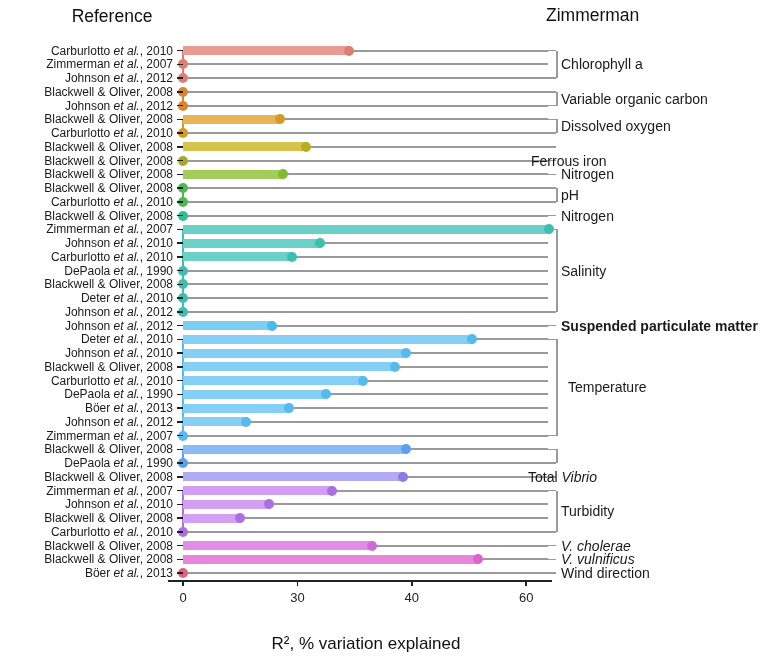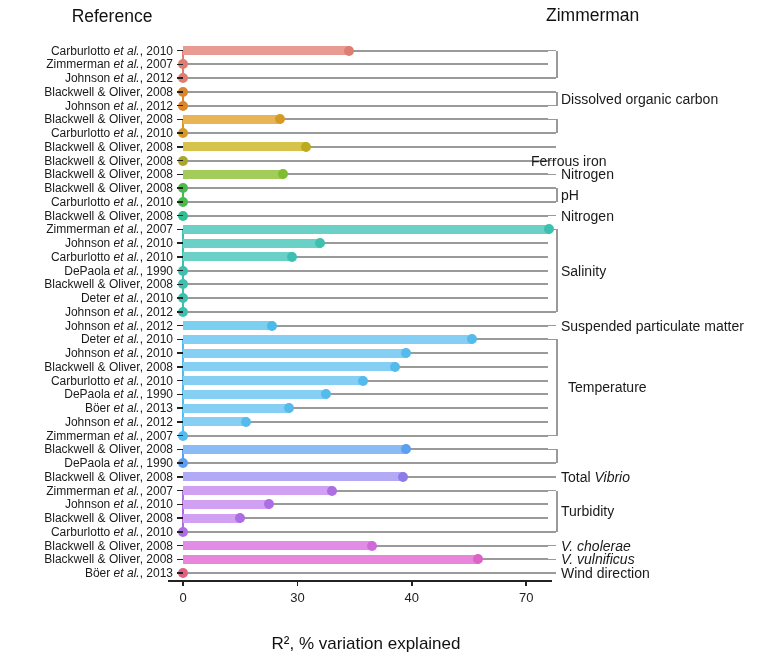--- a/index.html
+++ b/index.html
@@ -57,46 +57,48 @@
       <div class="abs ref-label" style="left: 0px; top: 56.25px; width: 173px; z-index: 5;"><span>Zimmerman </span><i>et al.</i><span>, 2007</span></div>
       <div class="abs y-tick" style="left: 177px; top: 63.5px; z-index: 5;"></div>
       <div class="abs dot" style="left: 178px; top: 59.25px; background: rgb(222, 126, 114); z-index: 4;"></div>
       <div class="abs row-line" style="left: 183px; top: 77px; width: 365px; z-index: 1;"></div>
       <div class="abs ref-label" style="left: 0px; top: 70px; width: 173px; z-index: 5;"><span>Johnson </span><i>et al.</i><span>, 2012</span></div>
       <div class="abs y-tick" style="left: 177px; top: 77.25px; z-index: 5;"></div>
       <div class="abs dot" style="left: 178px; top: 73px; background: rgb(222, 126, 114); z-index: 4;"></div>
       <div class="abs bracket-h" style="left: 548px; top: 49.75px; width: 8px; z-index: 1;"></div>
       <div class="abs bracket-h" style="left: 548px; top: 77.25px; width: 8px; z-index: 1;"></div>
       <div class="abs bracket-v" style="left: 556px; top: 50.5px; height: 27.5px; z-index: 1;"></div>
+      <div class="abs var-label" style="left: 561px; top: 55.25px; width: 196px; z-index: 5;"><span>Chlorophyll a</span></div>
       <div class="abs spine" style="left: 182px; top: 91.75px; height: 13.75px; background: rgb(217, 134, 44); z-index: 2;"></div>
       <div class="abs row-line" style="left: 183px; top: 90.75px; width: 365px; z-index: 1;"></div>
       <div class="abs ref-label" style="left: 0px; top: 83.75px; width: 173px; z-index: 5;"><span>Blackwell &amp; Oliver, 2008</span></div>
       <div class="abs y-tick" style="left: 177px; top: 91px; z-index: 5;"></div>
       <div class="abs dot" style="left: 178px; top: 86.75px; background: rgb(217, 134, 44); z-index: 4;"></div>
       <div class="abs row-line" style="left: 183px; top: 104.5px; width: 365px; z-index: 1;"></div>
       <div class="abs ref-label" style="left: 0px; top: 97.5px; width: 173px; z-index: 5;"><span>Johnson </span><i>et al.</i><span>, 2012</span></div>
       <div class="abs y-tick" style="left: 177px; top: 104.75px; z-index: 5;"></div>
       <div class="abs dot" style="left: 178px; top: 100.5px; background: rgb(217, 134, 44); z-index: 4;"></div>
       <div class="abs bracket-h" style="left: 548px; top: 91px; width: 8px; z-index: 1;"></div>
       <div class="abs bracket-h" style="left: 548px; top: 104.75px; width: 8px; z-index: 1;"></div>
       <div class="abs bracket-v" style="left: 556px; top: 91.75px; height: 13.75px; z-index: 1;"></div>
-      <div class="abs var-label" style="left: 561px; top: 89.625px; width: 196px; z-index: 5;"><span>Dissolved organic carbon</span></div>
+      <div class="abs var-label" style="left: 561px; top: 89.625px; width: 196px; z-index: 5;"><span>Variable organic carbon</span></div>
       <div class="abs spine" style="left: 182px; top: 119.25px; height: 13.75px; background: rgb(212, 154, 37); z-index: 2;"></div>
       <div class="abs row-line" style="left: 183px; top: 118.25px; width: 365px; z-index: 1;"></div>
       <div class="abs ref-label" style="left: 0px; top: 111.25px; width: 173px; z-index: 5;"><span>Blackwell &amp; Oliver, 2008</span></div>
       <div class="abs y-tick" style="left: 177px; top: 118.5px; z-index: 5;"></div>
       <div class="abs bar" style="left: 183px; top: 114.75px; width: 101.24px; background: rgb(233, 180, 85); z-index: 3;"></div>
       <div class="abs dot" style="left: 275.24px; top: 114.25px; background: rgb(212, 154, 37); z-index: 4;"></div>
       <div class="abs row-line" style="left: 183px; top: 132px; width: 365px; z-index: 1;"></div>
       <div class="abs ref-label" style="left: 0px; top: 125px; width: 173px; z-index: 5;"><span>Carburlotto </span><i>et al.</i><span>, 2010</span></div>
       <div class="abs y-tick" style="left: 177px; top: 132.25px; z-index: 5;"></div>
       <div class="abs dot" style="left: 178px; top: 128px; background: rgb(212, 154, 37); z-index: 4;"></div>
       <div class="abs bracket-h" style="left: 548px; top: 118.5px; width: 8px; z-index: 1;"></div>
       <div class="abs bracket-h" style="left: 548px; top: 132.25px; width: 8px; z-index: 1;"></div>
       <div class="abs bracket-v" style="left: 556px; top: 119.25px; height: 13.75px; z-index: 1;"></div>
+      <div class="abs var-label" style="left: 561px; top: 117.125px; width: 196px; z-index: 5;"><span>Dissolved oxygen</span></div>
       <div class="abs row-line" style="left: 183px; top: 145.75px; width: 365px; z-index: 1;"></div>
       <div class="abs ref-label" style="left: 0px; top: 138.75px; width: 173px; z-index: 5;"><span>Blackwell &amp; Oliver, 2008</span></div>
       <div class="abs y-tick" style="left: 177px; top: 146px; z-index: 5;"></div>
       <div class="abs bar" style="left: 183px; top: 142.25px; width: 126.98px; background: rgb(213, 195, 75); z-index: 3;"></div>
       <div class="abs dot" style="left: 300.98px; top: 141.75px; background: rgb(188, 171, 31); z-index: 4;"></div>
       <div class="abs bracket-h" style="left: 548px; top: 146px; width: 8px; z-index: 1;"></div>
       <div class="abs row-line" style="left: 183px; top: 159.5px; width: 365px; z-index: 1;"></div>
       <div class="abs ref-label" style="left: 0px; top: 152.5px; width: 173px; z-index: 5;"><span>Blackwell &amp; Oliver, 2008</span></div>
       <div class="abs y-tick" style="left: 177px; top: 159.75px; z-index: 5;"></div>
       <div class="abs dot" style="left: 178px; top: 155.5px; background: rgb(169, 168, 43); z-index: 4;"></div>
@@ -163,21 +165,21 @@
       <div class="abs bracket-h" style="left: 548px; top: 228.5px; width: 8px; z-index: 1;"></div>
       <div class="abs bracket-h" style="left: 548px; top: 311px; width: 8px; z-index: 1;"></div>
       <div class="abs bracket-v" style="left: 556px; top: 229.25px; height: 82.5px; z-index: 1;"></div>
       <div class="abs var-label" style="left: 561px; top: 261.5px; width: 196px; z-index: 5;"><span>Salinity</span></div>
       <div class="abs row-line" style="left: 183px; top: 324.5px; width: 365px; z-index: 1;"></div>
       <div class="abs ref-label" style="left: 0px; top: 317.5px; width: 173px; z-index: 5;"><span>Johnson </span><i>et al.</i><span>, 2012</span></div>
       <div class="abs y-tick" style="left: 177px; top: 324.75px; z-index: 5;"></div>
       <div class="abs bar" style="left: 183px; top: 321px; width: 92.66px; background: rgb(123, 208, 241); z-index: 3;"></div>
       <div class="abs dot" style="left: 266.66px; top: 320.5px; background: rgb(74, 186, 232); z-index: 4;"></div>
       <div class="abs bracket-h" style="left: 548px; top: 324.75px; width: 8px; z-index: 1;"></div>
-      <div class="abs var-label" style="left: 561px; top: 316.5px; width: 196px; z-index: 5;"><span>Suspended particulate matter</span></div>
+      <div class="abs var-label" style="left: 561px; top: 316.5px; width: 196px; z-index: 5; font-weight: bold;"><span>Suspended particulate matter</span></div>
       <div class="abs spine" style="left: 182px; top: 339.25px; height: 96.25px; background: rgb(85, 186, 236); z-index: 2;"></div>
       <div class="abs row-line" style="left: 183px; top: 338.25px; width: 365px; z-index: 1;"></div>
       <div class="abs ref-label" style="left: 0px; top: 331.25px; width: 173px; z-index: 5;"><span>Deter </span><i>et al.</i><span>, 2010</span></div>
       <div class="abs y-tick" style="left: 177px; top: 338.5px; z-index: 5;"></div>
       <div class="abs bar" style="left: 183px; top: 334.75px; width: 292.86px; background: rgb(133, 207, 244); z-index: 3;"></div>
       <div class="abs dot" style="left: 466.86px; top: 334.25px; background: rgb(85, 186, 236); z-index: 4;"></div>
       <div class="abs row-line" style="left: 183px; top: 352px; width: 365px; z-index: 1;"></div>
       <div class="abs ref-label" style="left: 0px; top: 345px; width: 173px; z-index: 5;"><span>Johnson </span><i>et al.</i><span>, 2010</span></div>
       <div class="abs y-tick" style="left: 177px; top: 352.25px; z-index: 5;"></div>
       <div class="abs bar" style="left: 183px; top: 348.5px; width: 227.08px; background: rgb(133, 207, 244); z-index: 3;"></div>
@@ -227,21 +229,21 @@
       <div class="abs dot" style="left: 178px; top: 458px; background: rgb(92, 159, 240); z-index: 4;"></div>
       <div class="abs bracket-h" style="left: 548px; top: 448.5px; width: 8px; z-index: 1;"></div>
       <div class="abs bracket-h" style="left: 548px; top: 462.25px; width: 8px; z-index: 1;"></div>
       <div class="abs bracket-v" style="left: 556px; top: 449.25px; height: 13.75px; z-index: 1;"></div>
       <div class="abs row-line" style="left: 183px; top: 475.75px; width: 365px; z-index: 1;"></div>
       <div class="abs ref-label" style="left: 0px; top: 468.75px; width: 173px; z-index: 5;"><span>Blackwell &amp; Oliver, 2008</span></div>
       <div class="abs y-tick" style="left: 177px; top: 476px; z-index: 5;"></div>
       <div class="abs bar" style="left: 183px; top: 472.25px; width: 224.22px; background: rgb(179, 170, 245); z-index: 3;"></div>
       <div class="abs dot" style="left: 398.22px; top: 471.75px; background: rgb(142, 123, 232); z-index: 4;"></div>
       <div class="abs bracket-h" style="left: 548px; top: 476px; width: 8px; z-index: 1;"></div>
-      <div class="abs var-label" style="left: 561px; top: 467.75px; width: 196px; z-index: 5;"><span>Total </span><i>Vibrio</i></div>
+      <div class="abs var-label" style="left: 528px; top: 467.75px; width: 196px; z-index: 5;"><span>Total </span><i>Vibrio</i></div>
       <div class="abs spine" style="left: 182px; top: 490.5px; height: 41.25px; background: rgb(171, 111, 227); z-index: 2;"></div>
       <div class="abs row-line" style="left: 183px; top: 489.5px; width: 365px; z-index: 1;"></div>
       <div class="abs ref-label" style="left: 0px; top: 482.5px; width: 173px; z-index: 5;"><span>Zimmerman </span><i>et al.</i><span>, 2007</span></div>
       <div class="abs y-tick" style="left: 177px; top: 489.75px; z-index: 5;"></div>
       <div class="abs bar" style="left: 183px; top: 486px; width: 152.72px; background: rgb(210, 160, 242); z-index: 3;"></div>
       <div class="abs dot" style="left: 326.72px; top: 485.5px; background: rgb(171, 111, 227); z-index: 4;"></div>
       <div class="abs row-line" style="left: 183px; top: 503.25px; width: 365px; z-index: 1;"></div>
       <div class="abs ref-label" style="left: 0px; top: 496.25px; width: 173px; z-index: 5;"><span>Johnson </span><i>et al.</i><span>, 2010</span></div>
       <div class="abs y-tick" style="left: 177px; top: 503.5px; z-index: 5;"></div>
       <div class="abs bar" style="left: 183px; top: 499.75px; width: 89.8px; background: rgb(210, 160, 242); z-index: 3;"></div>
@@ -279,19 +281,19 @@
       <div class="abs dot" style="left: 178px; top: 568px; background: rgb(224, 96, 127); z-index: 4;"></div>
       <div class="abs bracket-h" style="left: 548px; top: 572.25px; width: 8px; z-index: 1;"></div>
       <div class="abs var-label" style="left: 561px; top: 564px; width: 196px; z-index: 5;"><span>Wind direction</span></div>
       <div class="abs x-tick" style="left: 182.25px; top: 580px; z-index: 5;"></div>
       <div class="abs x-tick-label" style="left: 163px; top: 590px; z-index: 5;">0</div>
       <div class="abs x-tick" style="left: 296.65px; top: 580px; z-index: 5;"></div>
       <div class="abs x-tick-label" style="left: 277.4px; top: 590px; z-index: 5;">30</div>
       <div class="abs x-tick" style="left: 411.05px; top: 580px; z-index: 5;"></div>
       <div class="abs x-tick-label" style="left: 391.8px; top: 590px; z-index: 5;">40</div>
       <div class="abs x-tick" style="left: 525.45px; top: 580px; z-index: 5;"></div>
-      <div class="abs x-tick-label" style="left: 506.2px; top: 590px; z-index: 5;">70</div>
+      <div class="abs x-tick-label" style="left: 506.2px; top: 590px; z-index: 5;">60</div>
     </div>
 
   <div class="abs x-axis-line" style="left:168px;top:580px;width:384px;"></div>
 
   <div class="abs x-axis-title" style="left:183px;top:634px;width:366px;">R², % variation explained</div>
 </div>
 
 </body></html>

